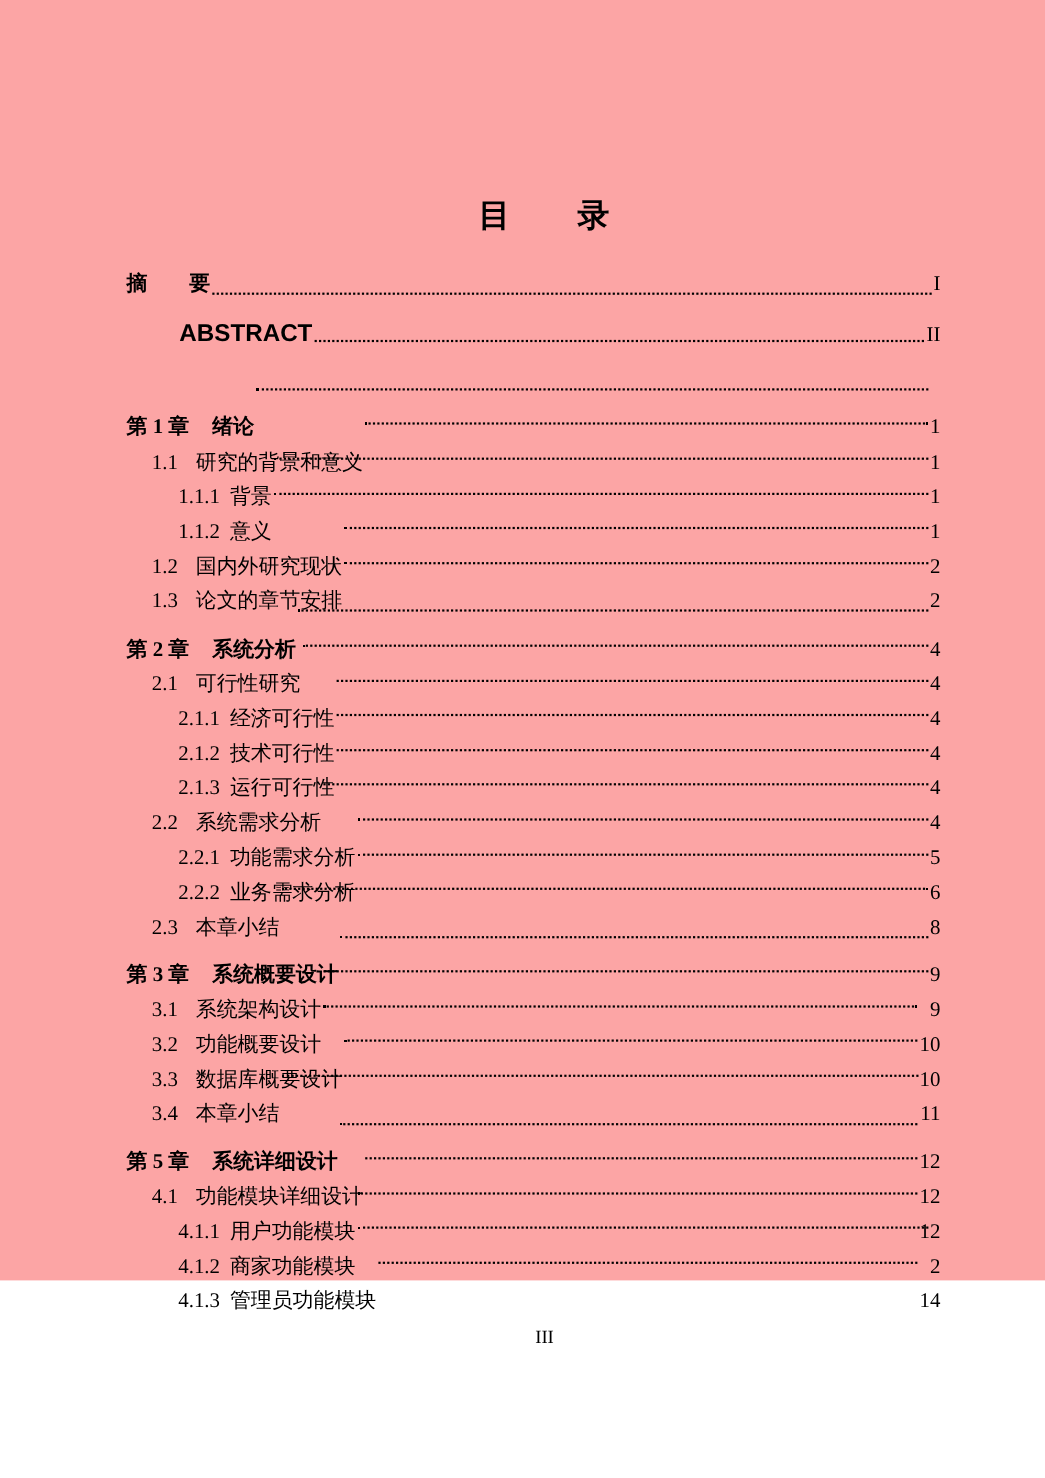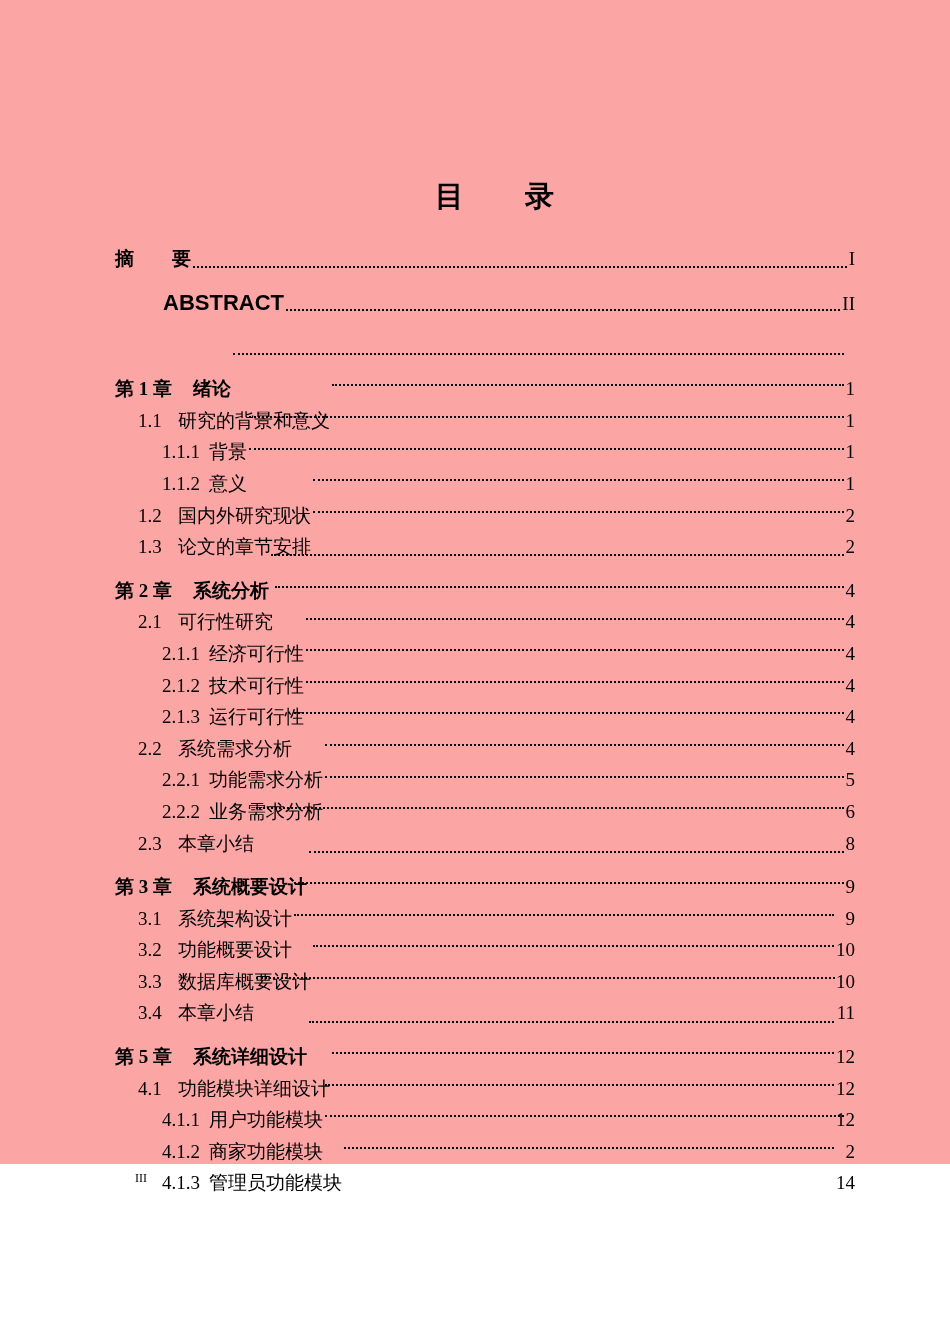--- a/index.html
+++ b/index.html
@@ -60,23 +60,24 @@
     min-width: 10px;
     height: 0;
   }
   .pg {
     flex: 0 0 auto;
     font-weight: normal;
     font-size: 19px;
   }
   .footer-pagenum {
     position: absolute;
-    top: 1166px; left: 115px; width: 740px;
+    top: 1204px; left: 115px; width: 740px;
+    text-align: center;
     text-indent: 20px;
-    font-size: 12px;
+    font-size: 17px;
     line-height: 24px;
   }
 </style>
 </head>
 <body>
 
 <div class="doc">
   <h1 class="title">目　　录</h1>
 
   <div class="entries" id="entries">

